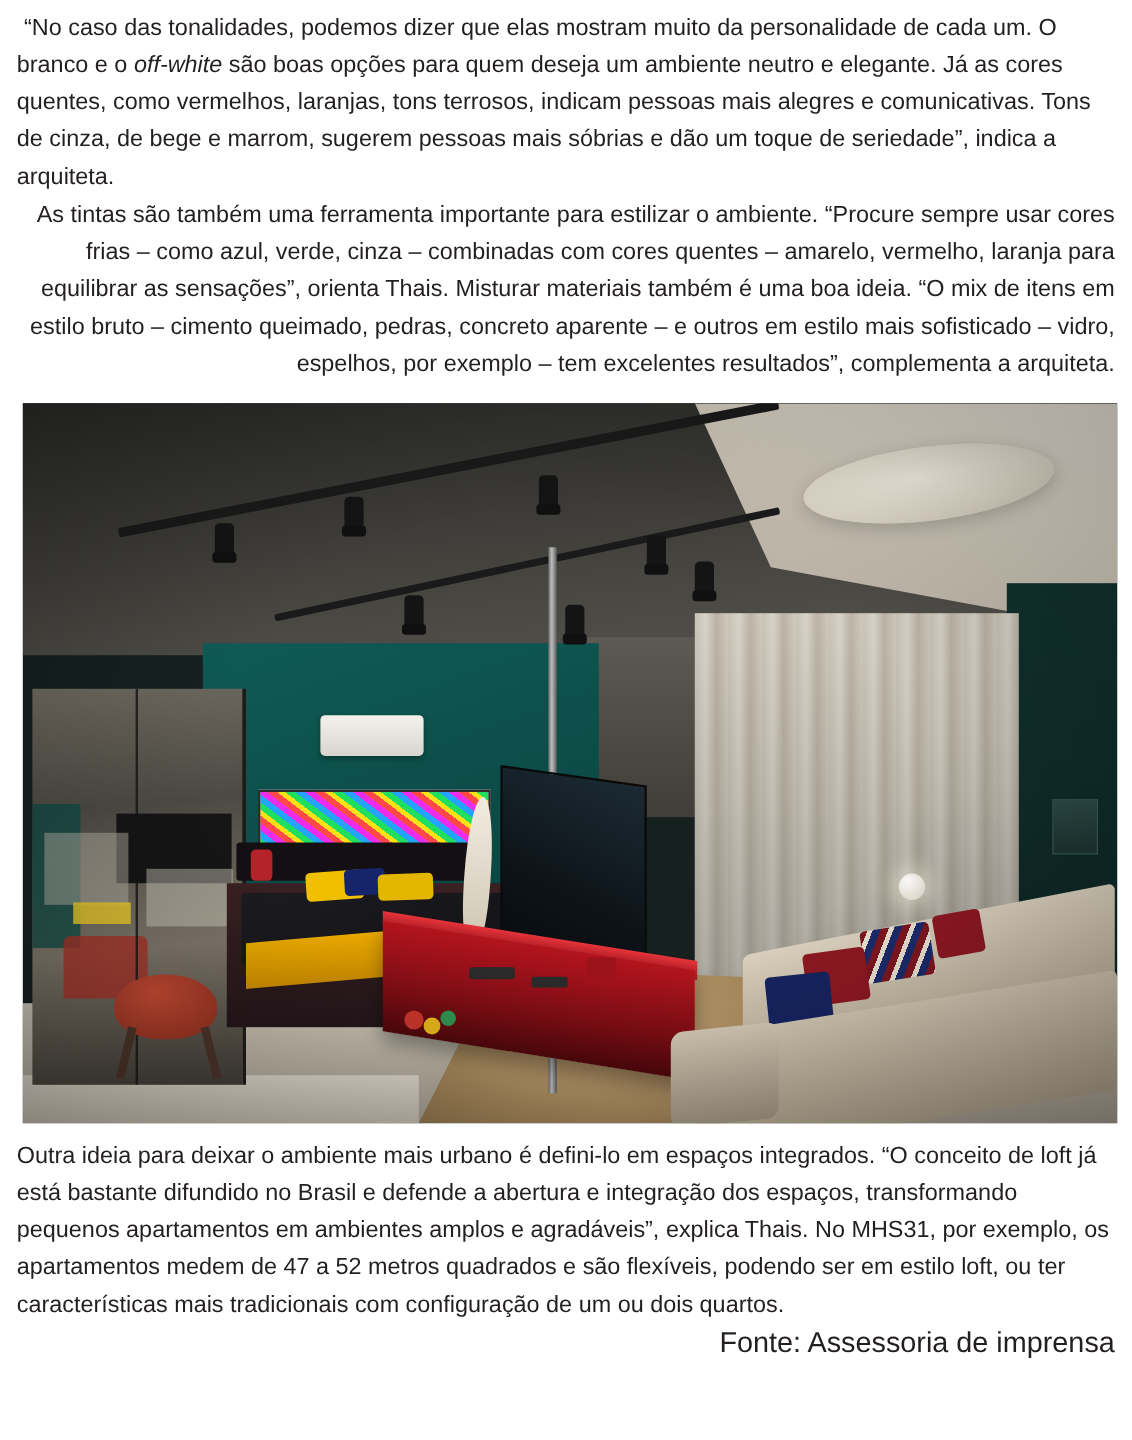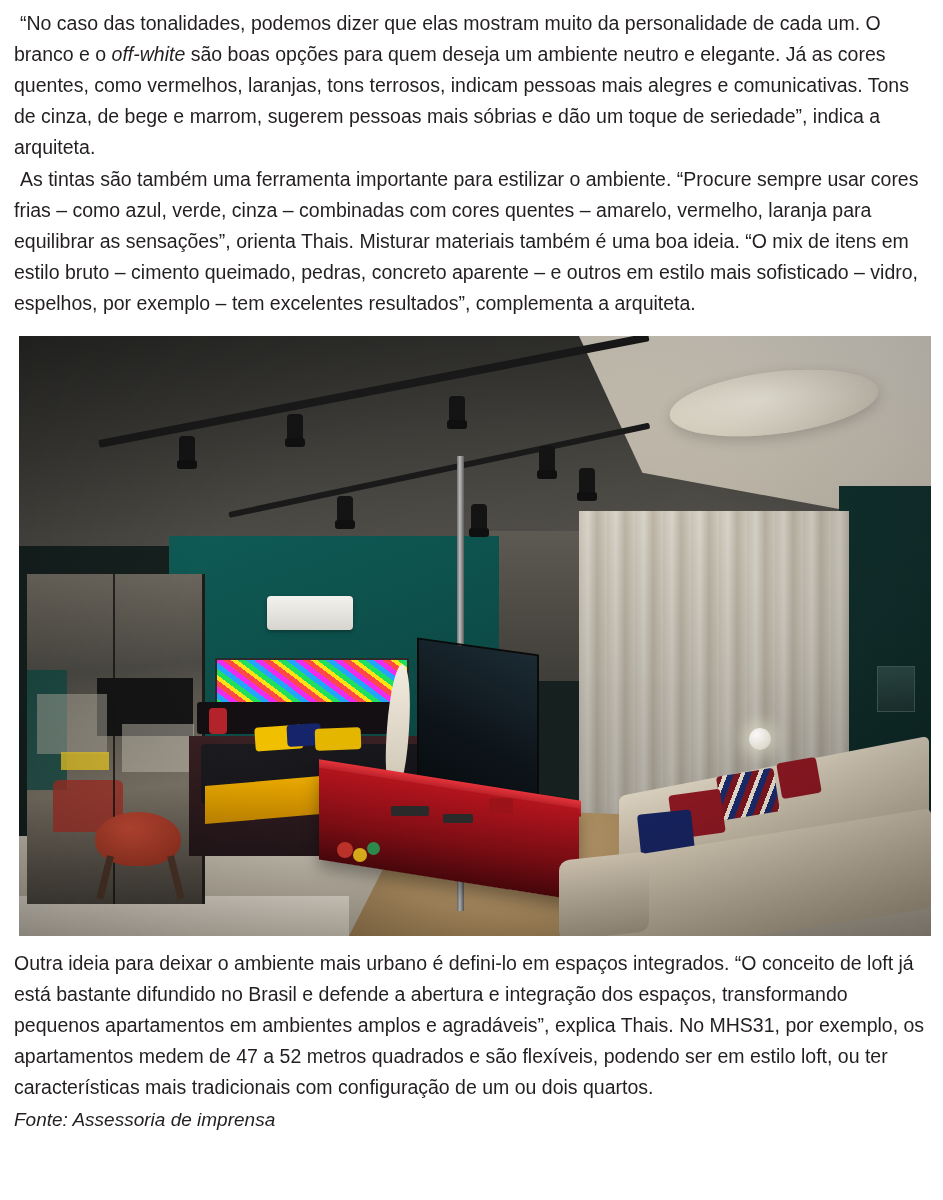--- a/index.html
+++ b/index.html
@@ -19,31 +19,31 @@
     padding: 8px 14px 10px 14px;
   }
   p {
     margin: 0 0 0 0;
     font-size: 19.5px;
     line-height: 31px;
     color: #231f20;
     text-align: left;
   }
   .para-1 { text-indent: 6px; }
-  .para-2 { text-indent: 6px; margin-top: 1px; }
+  .para-2 { text-indent: 6px; margin-top: 1px; text-align: right; }
   .para-3 { margin-top: 5px; }
   em.off { font-style: italic; }
   .credits {
     margin-top: 2px;
   }
   .credits div {
-    font-size: 19px;
+    font-size: 24px;
     line-height: 30px;
-    font-style: italic;
     color: #231f20;
+    text-align: right;
   }
 
   
   .photo-wrap {
     margin: 17px 0 12px 5px;
     width: 912px;
     height: 600px;
     position: relative;
     overflow: hidden;
     background: #15201f;

